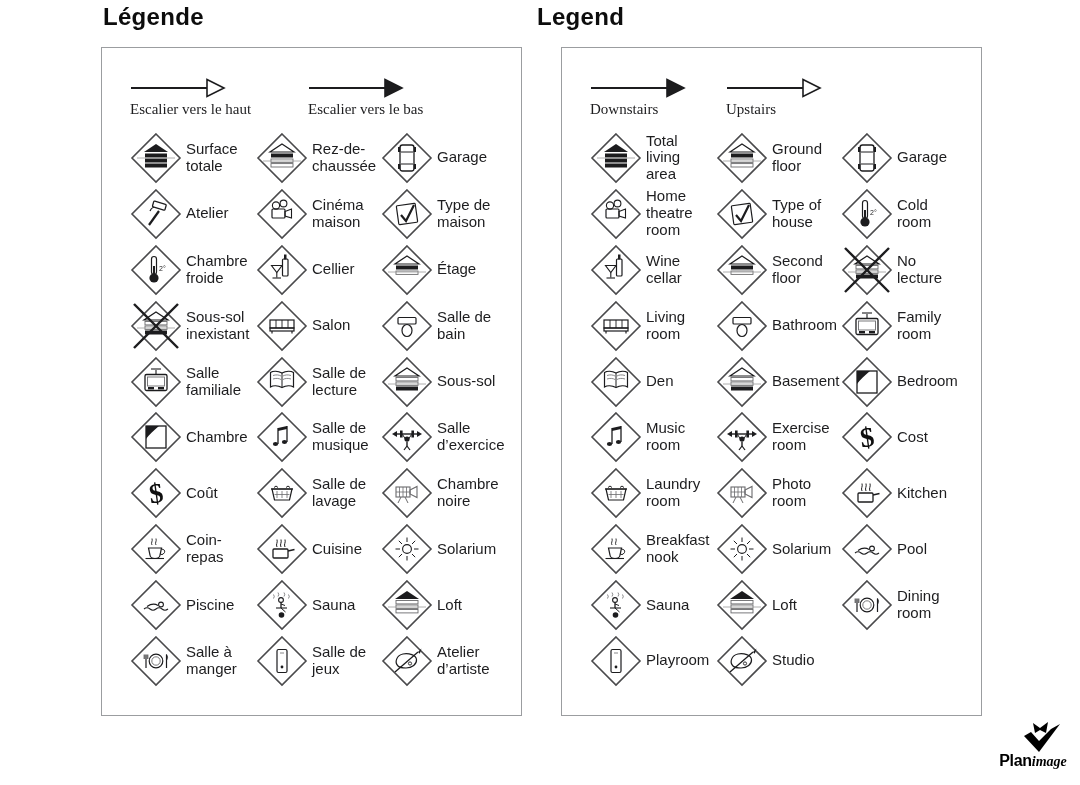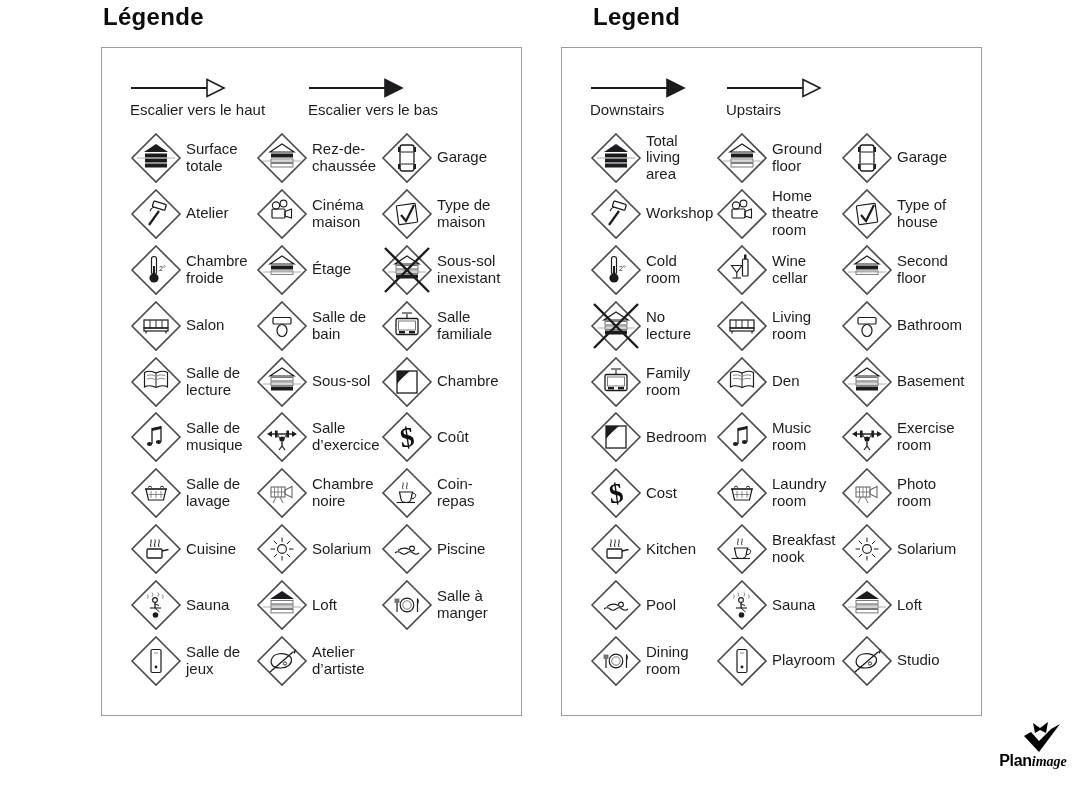--- a/index.html
+++ b/index.html
@@ -13,40 +13,40 @@
 
   .title{
     position:absolute;
     font-size:24px;
     font-weight:800;
     letter-spacing:.3px;
     color:#0d0d0d;
     top:3px;
   }
   .title-fr{left:103px;}
-  .title-en{left:593px;}
+  .title-en{left:537px;}
 
   .panel{
     position:absolute;
     top:47px;
     width:421px;
     height:669px;
     border:1.4px solid var(--panel-border);
     background:#fff;
   }
   .panel-fr{left:101px;}
   .panel-en{left:561px;}
 
   .arrows{
     position:absolute;
     top:29px;
     left:28px;
     display:flex;
   }
-  .arrow-group{margin-right:26px;min-width:152px;}
+  .arrow-group{margin-right:26px;min-width:152px;font-family:Liberation Serif, serif;}
   .panel-en .arrow-group{min-width:110px;}
   .arrow-svg{display:block;}
   .arrow-label{font-size:15px;margin-top:2px;white-space:nowrap;}
 
   .grid{
     position:absolute;
     left:28px;
     top:82px;
     display:grid;
     grid-template-columns:126px 125px 140px;
@@ -189,20 +189,33 @@
     <text x="29" y="27" font-size="7" fill="#1c1c1e" font-family="Liberation Sans, sans-serif">2°</text>
           </svg>
         </span>
         <span class="cell-label">Chambre
 froide</span>
       </div>
       <div class="cell">
         <span class="diamond-wrap">
           <svg width="52" height="52" viewBox="0 0 52 52">
      <polygon points="26,2 50,26 26,50 2,26" fill="#fff" stroke="#4a4a4c" stroke-width="1.6"></polygon>
+            <rect x="26.5" y="15" width="5.5" height="17" rx="1" fill="none" stroke="#1c1c1e" stroke-width="1.2"></rect>
+    <rect x="28" y="10.5" width="2.5" height="5" fill="#1c1c1e"></rect>
+    <polygon points="15.5,21.5 26,21.5 20.8,28.5" fill="none" stroke="#1c1c1e" stroke-width="1.1"></polygon>
+    <line x1="20.8" y1="28.5" x2="20.8" y2="33.5" stroke="#1c1c1e" stroke-width="1.1"></line>
+    <line x1="16.5" y1="34" x2="25" y2="34" stroke="#1c1c1e" stroke-width="1.1"></line>
+          </svg>
+        </span>
+        <span class="cell-label">Cellier</span>
+      </div>
+      <div class="cell">
+        <span class="diamond-wrap">
+          <svg width="52" height="52" viewBox="0 0 52 52">
+     <polygon points="26,2 50,26 26,50 2,26" fill="#fff" stroke="#4a4a4c" stroke-width="1.6"></polygon>
             <polygon points="26,12 38,20 14,20" fill="none" stroke="#1c1c1e" stroke-width="1.2"></polygon>
             <rect x="15" y="21.5" width="22" height="4" fill="#1c1c1e"></rect>
             <rect x="15" y="27" width="22" height="3.4" fill="none" stroke="#6b6b6d" stroke-width="0.9"></rect>
             <line x1="7" y1="28" x2="45" y2="28" stroke="#9a9a9a" stroke-width="0.8"></line>
           </svg>
         </span>
         <span class="cell-label">Étage</span>
       </div>
       <div class="cell">
         <span class="diamond-wrap">
@@ -564,31 +577,20 @@
     <rect x="17" y="32" width="2.4" height="5" fill="#1c1c1e"></rect>
             <rect x="32.6" y="32" width="2.4" height="5" fill="#1c1c1e"></rect>
           </svg>
         </span>
         <span class="cell-label">Garage</span>
       </div>
       <div class="cell">
         <span class="diamond-wrap">
           <svg width="52" height="52" viewBox="0 0 52 52">
      <polygon points="26,2 50,26 26,50 2,26" fill="#fff" stroke="#4a4a4c" stroke-width="1.6"></polygon>
-            <line x1="19" y1="37" x2="29" y2="23" stroke="#1c1c1e" stroke-width="2.2"></line>
-    <rect x="23" y="14.5" width="13" height="6" rx="1" transform="rotate(16 29 17)" fill="none" stroke="#1c1c1e" stroke-width="1.3"></rect>
-    <path d="M24,19 q-3,1 -4,4" fill="none" stroke="#1c1c1e" stroke-width="1.2"></path>
-          </svg>
-        </span>
-        <span class="cell-label">Workshop</span>
-      </div>
-      <div class="cell">
-        <span class="diamond-wrap">
-          <svg width="52" height="52" viewBox="0 0 52 52">
-     <polygon points="26,2 50,26 26,50 2,26" fill="#fff" stroke="#4a4a4c" stroke-width="1.6"></polygon>
             <circle cx="20" cy="17.5" r="3.6" fill="none" stroke="#1c1c1e" stroke-width="1.1"></circle>
     <circle cx="27.5" cy="15.5" r="3.4" fill="none" stroke="#1c1c1e" stroke-width="1.1"></circle>
     <rect x="16" y="21" width="13" height="9" rx="1" fill="none" stroke="#1c1c1e" stroke-width="1.2"></rect>
     <polygon points="29,23.5 35.5,21 35.5,30 29,28" fill="none" stroke="#1c1c1e" stroke-width="1.1"></polygon>
           </svg>
         </span>
         <span class="cell-label">Home
 theatre
 room</span>
       </div>

